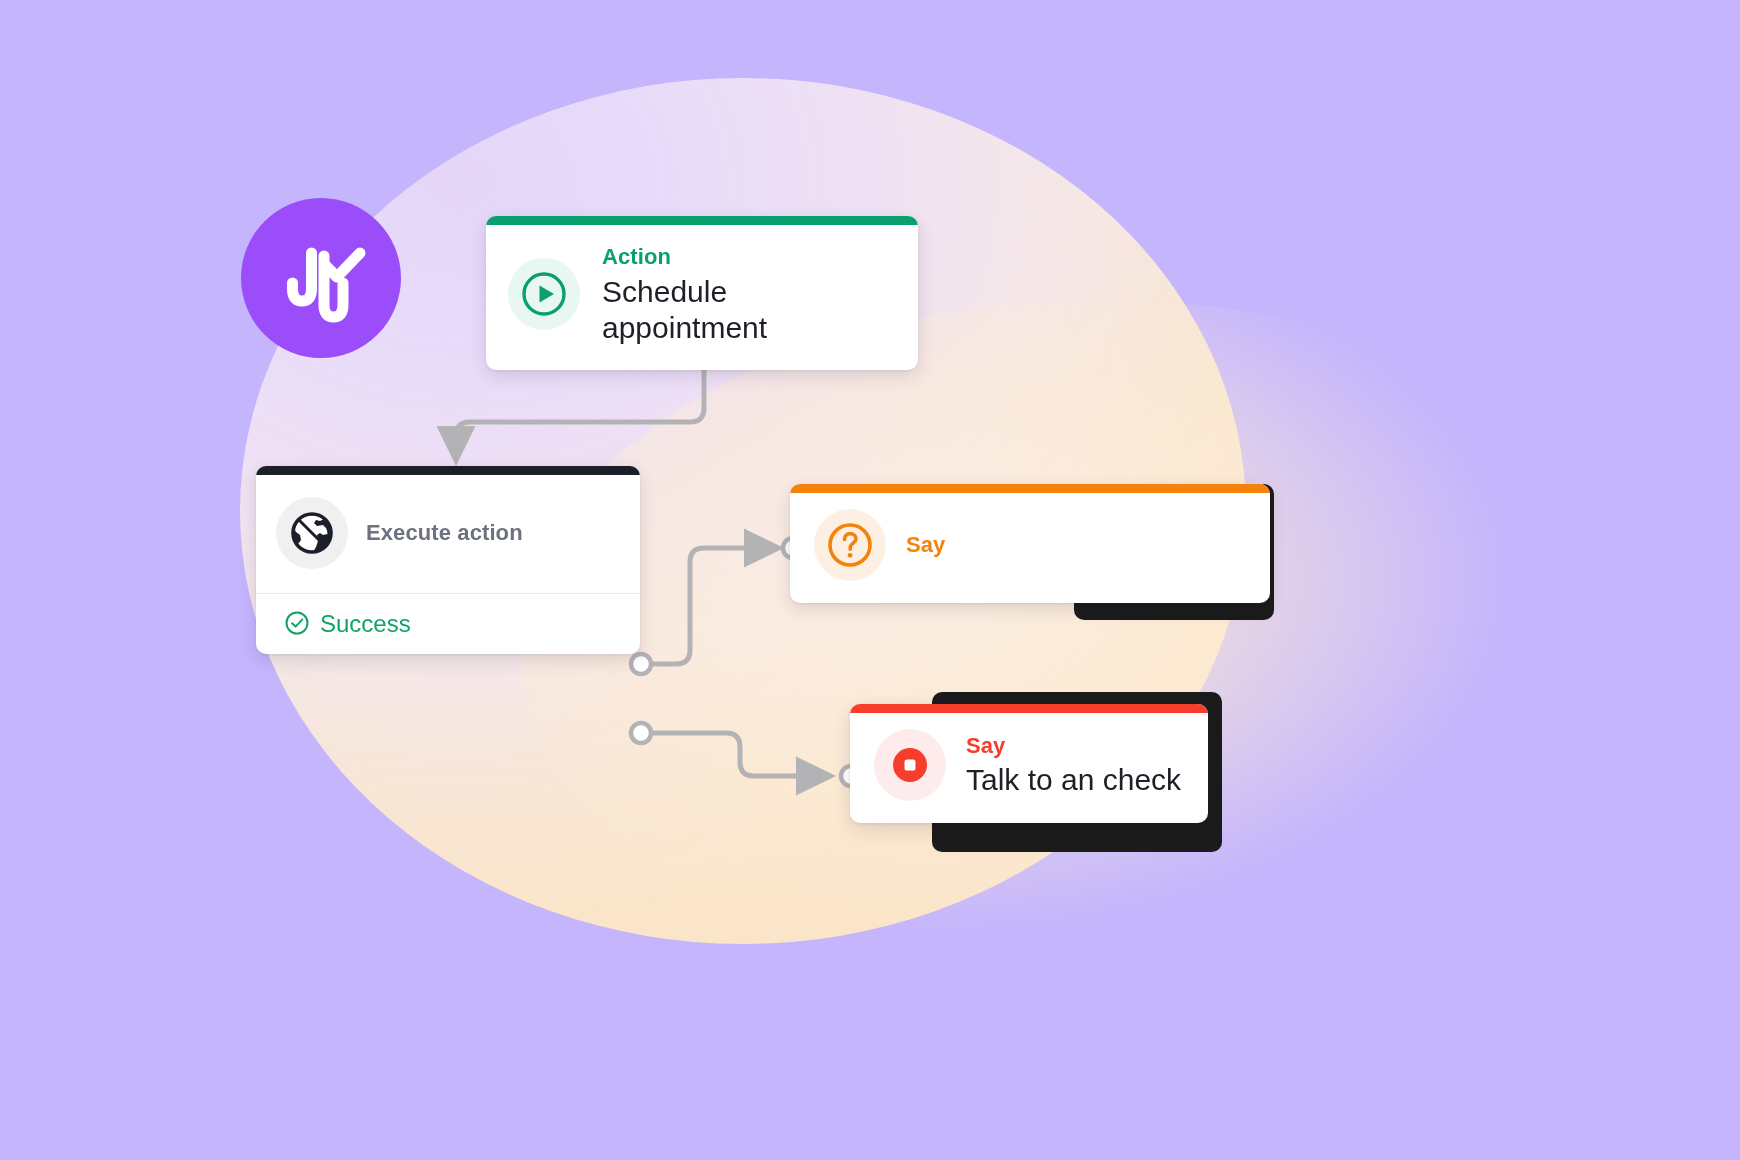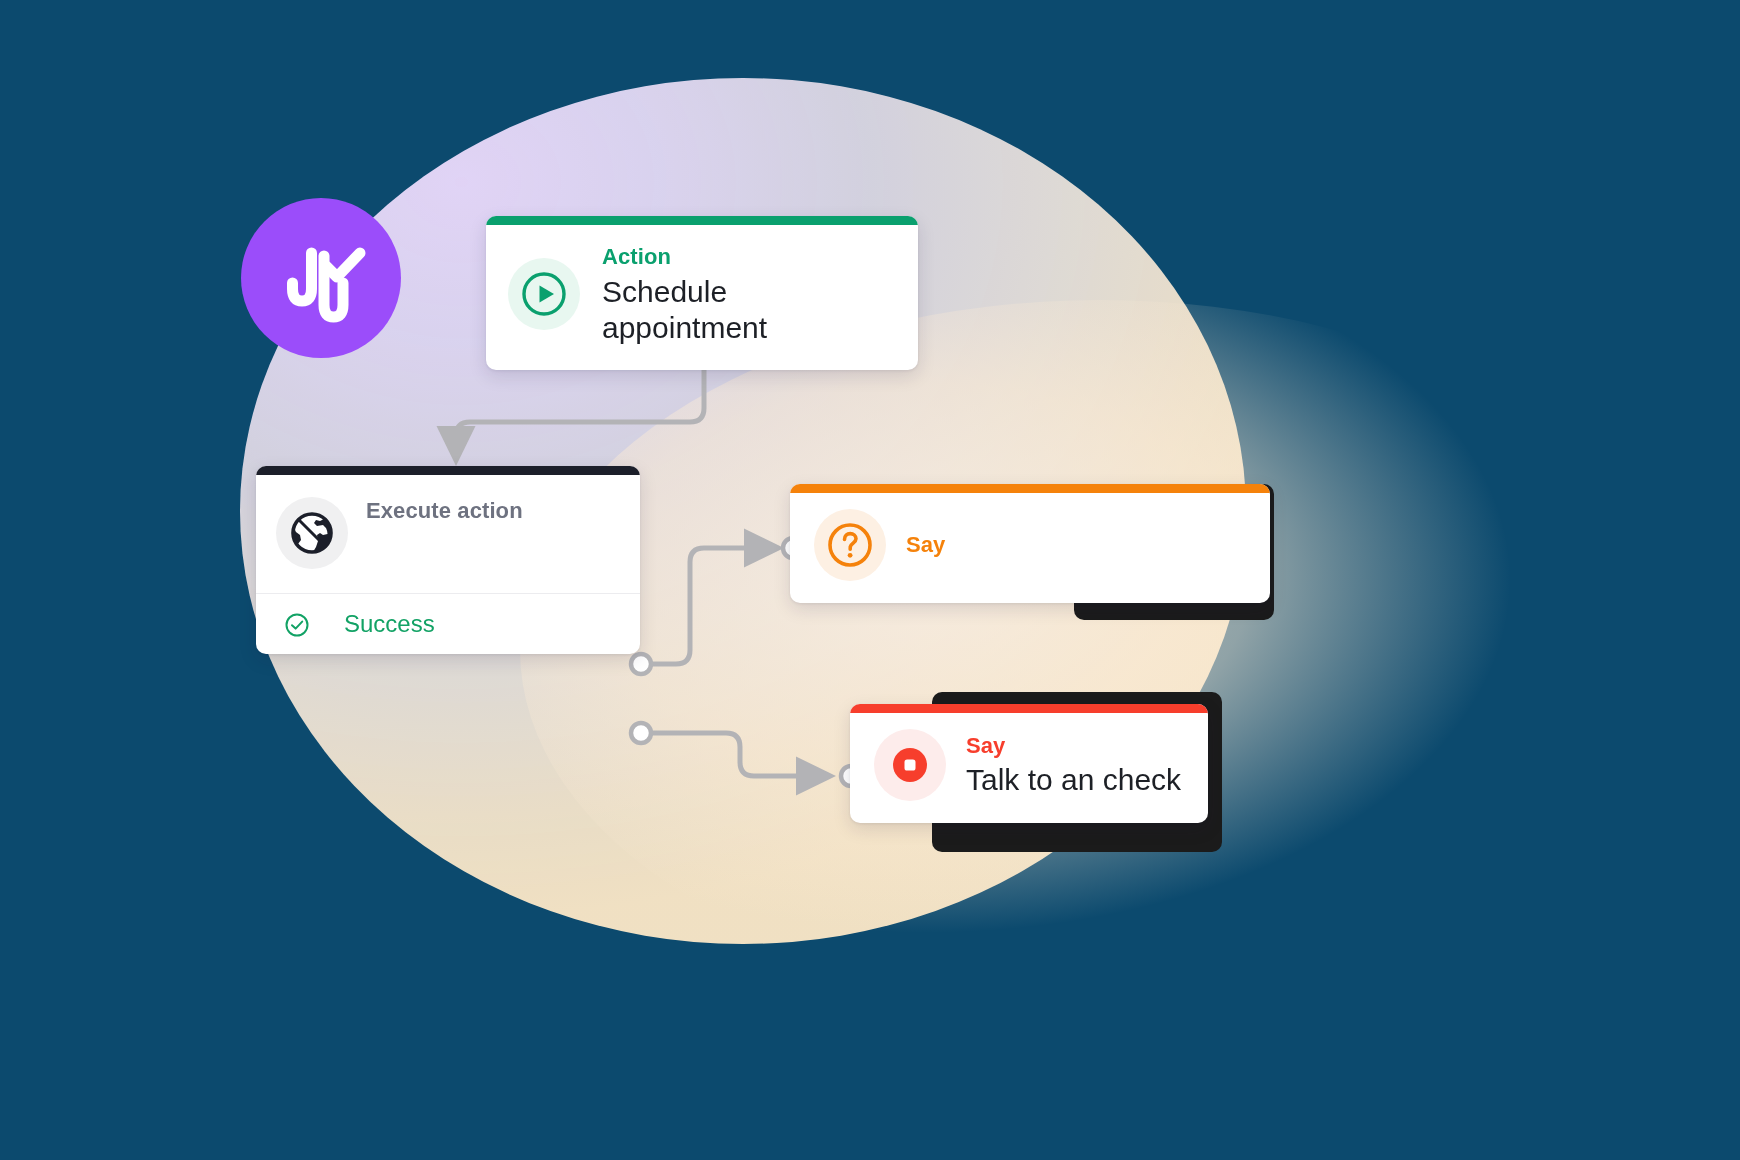--- a/index.html
+++ b/index.html
@@ -8,21 +8,21 @@
     background: #ffffff;
   }
   body {
     font-family: "Liberation Sans", sans-serif;
   }
   #stage {
     position: relative;
     width: 1740px;
     height: 1160px;
     overflow: hidden;
-    background: #0c4a6e;
+    background: #c4b5fd;
   }
 
   
   #bg-blob {
     position: absolute;
     left: 240px;
     top: 78px;
     width: 1006px;
     height: 866px;
     border-radius: 50%;
@@ -119,26 +119,26 @@
   #card-action .card-bar { background: #0aa06e; }
   #card-action .card-icon { background: #e8f7f0; }
   #card-action .card-kind { color: #0aa06e; }
   #card-action .card-body { padding: 18px 26px 24px 22px; }
 
   
   #card-exec { left: 256px; top: 466px; width: 384px; }
   #card-exec .card-bar { background: #1c1f2a; }
   #card-exec .card-icon { background: #f0f0f1; }
   #card-exec .card-kind { color: #6e7280; }
-  #card-exec .card-body { align-items: flex-start; padding: 22px 38px 24px 20px; gap: 18px; }
+  #card-exec .card-body { align-items: center; padding: 22px 38px 24px 20px; gap: 18px; }
   #card-exec .card-title { max-width: 200px; }
   .branch-row {
     display: flex;
-    align-items: flex-end;
-    gap: 34px;
+    align-items: flex-start;
+    gap: 10px;
     padding: 16px 20px 16px 28px;
     border-top: 1px solid #ececef;
     font-size: 24px;
   }
   .branch-row .bicon { width: 26px; height: 26px; display:flex; align-items:center; justify-content:center;}
   .branch-success { color: #12a265; }
   .branch-error { color: #e03b2f; }
 
   
   #card-say1 { left: 790px; top: 484px; width: 480px; }

